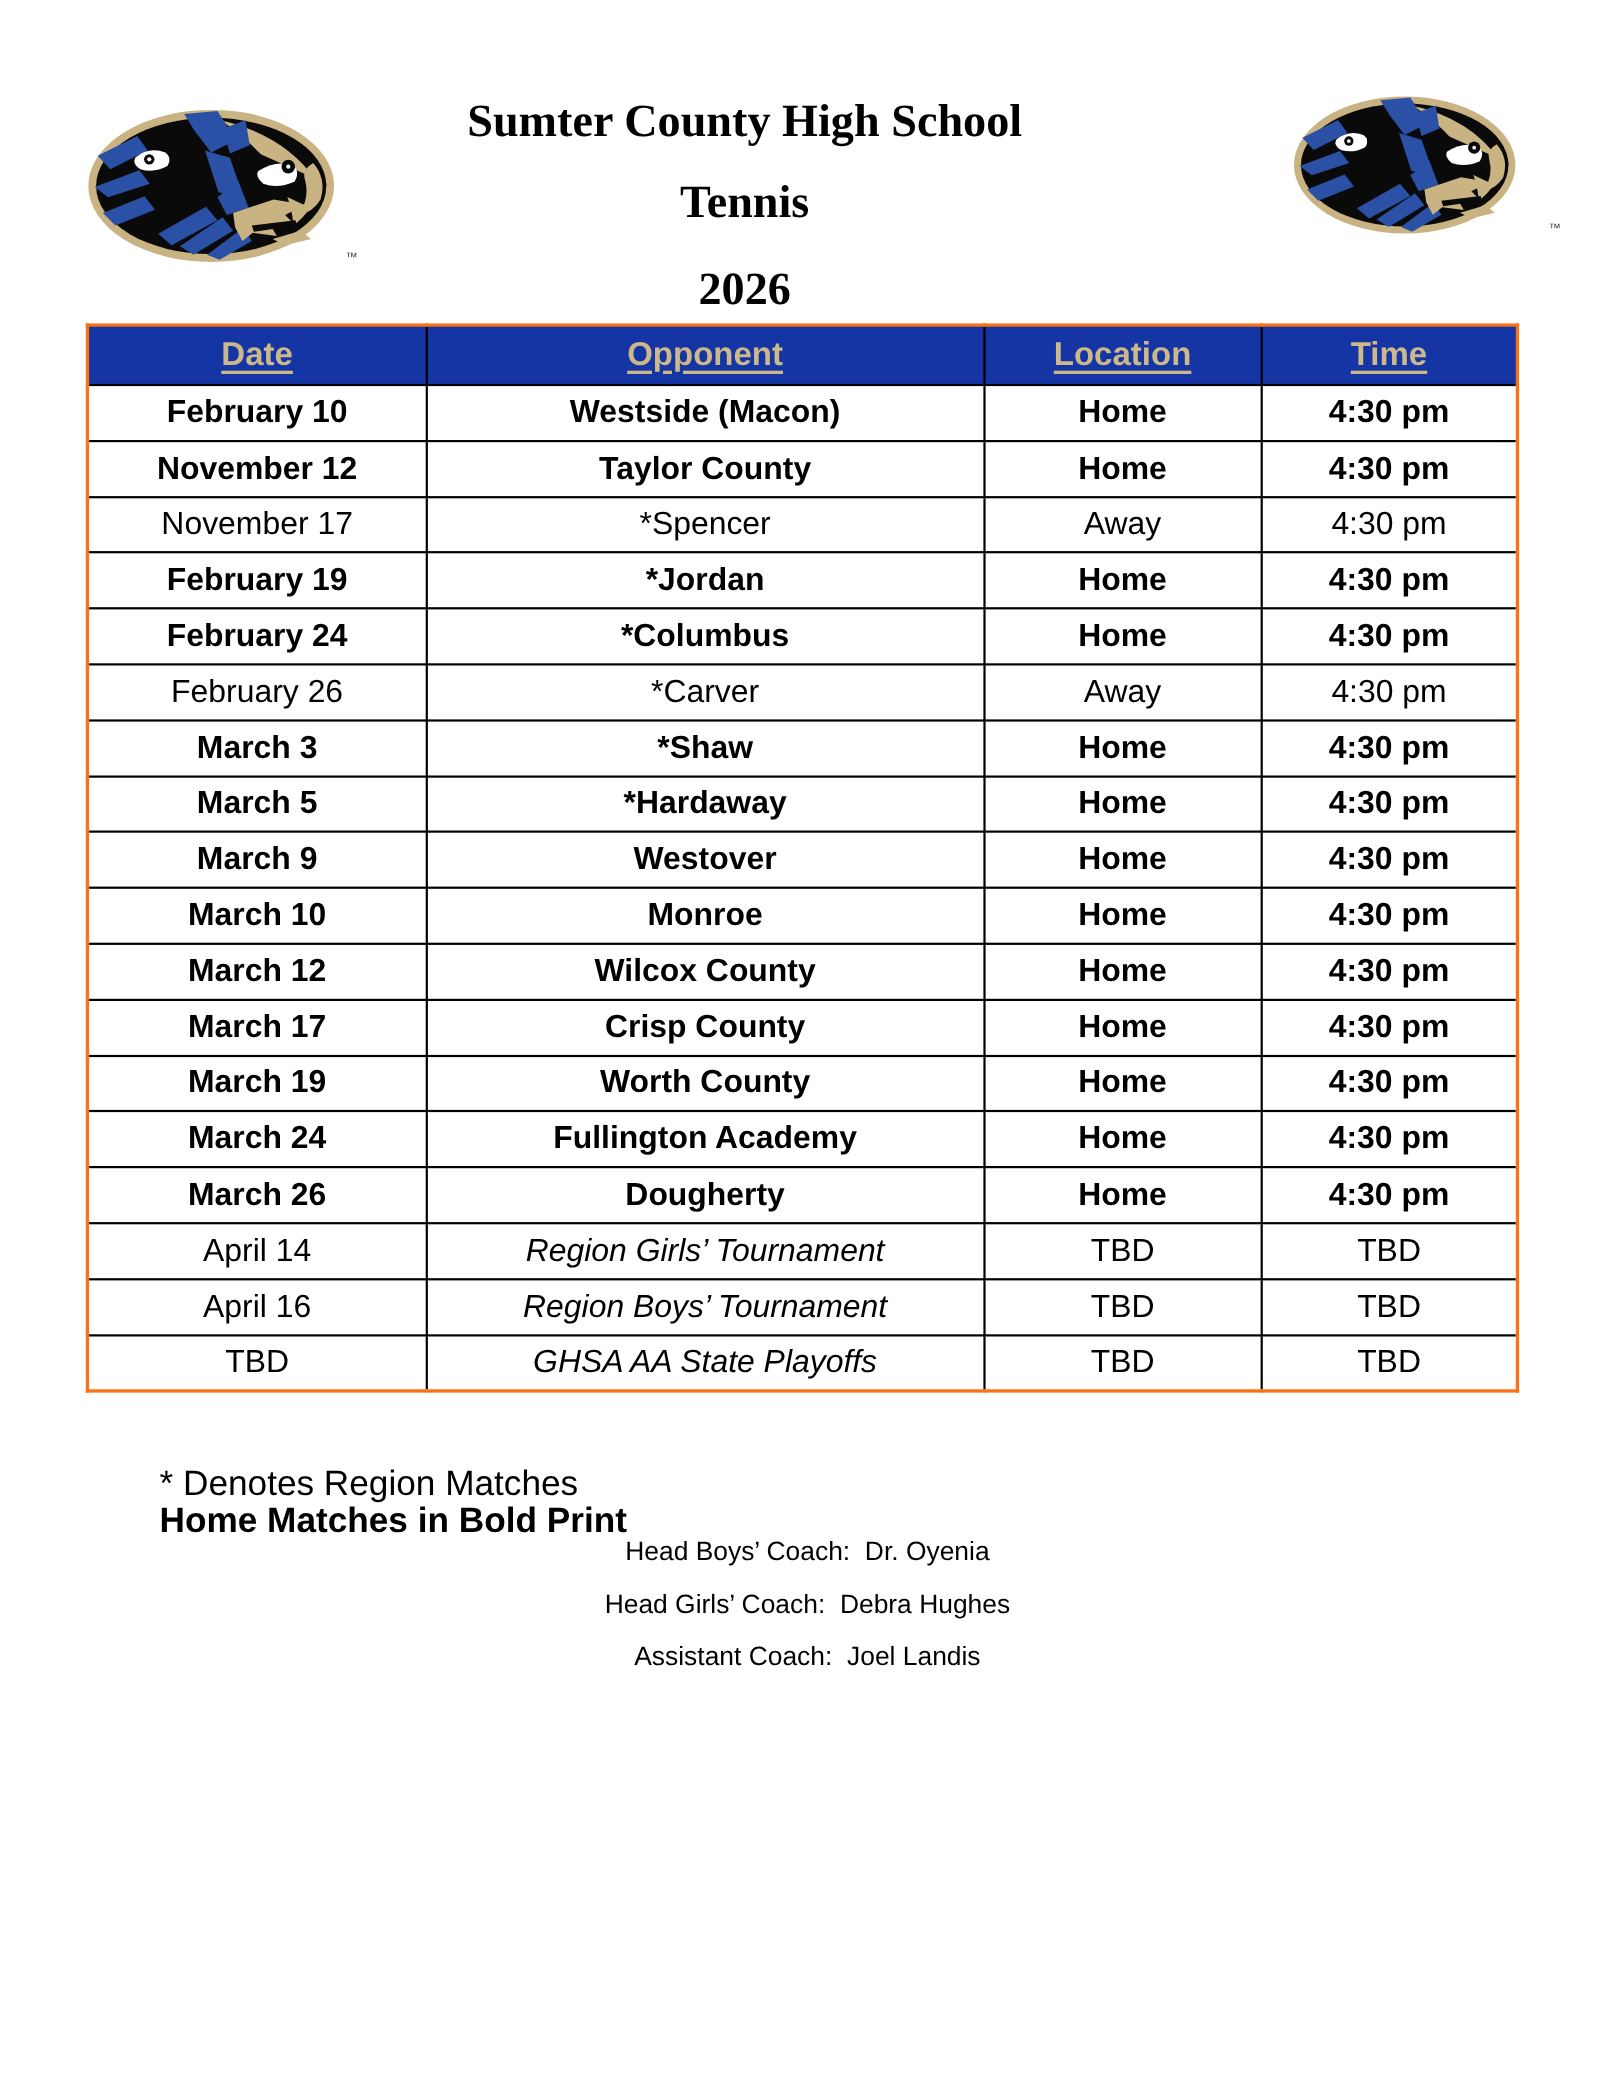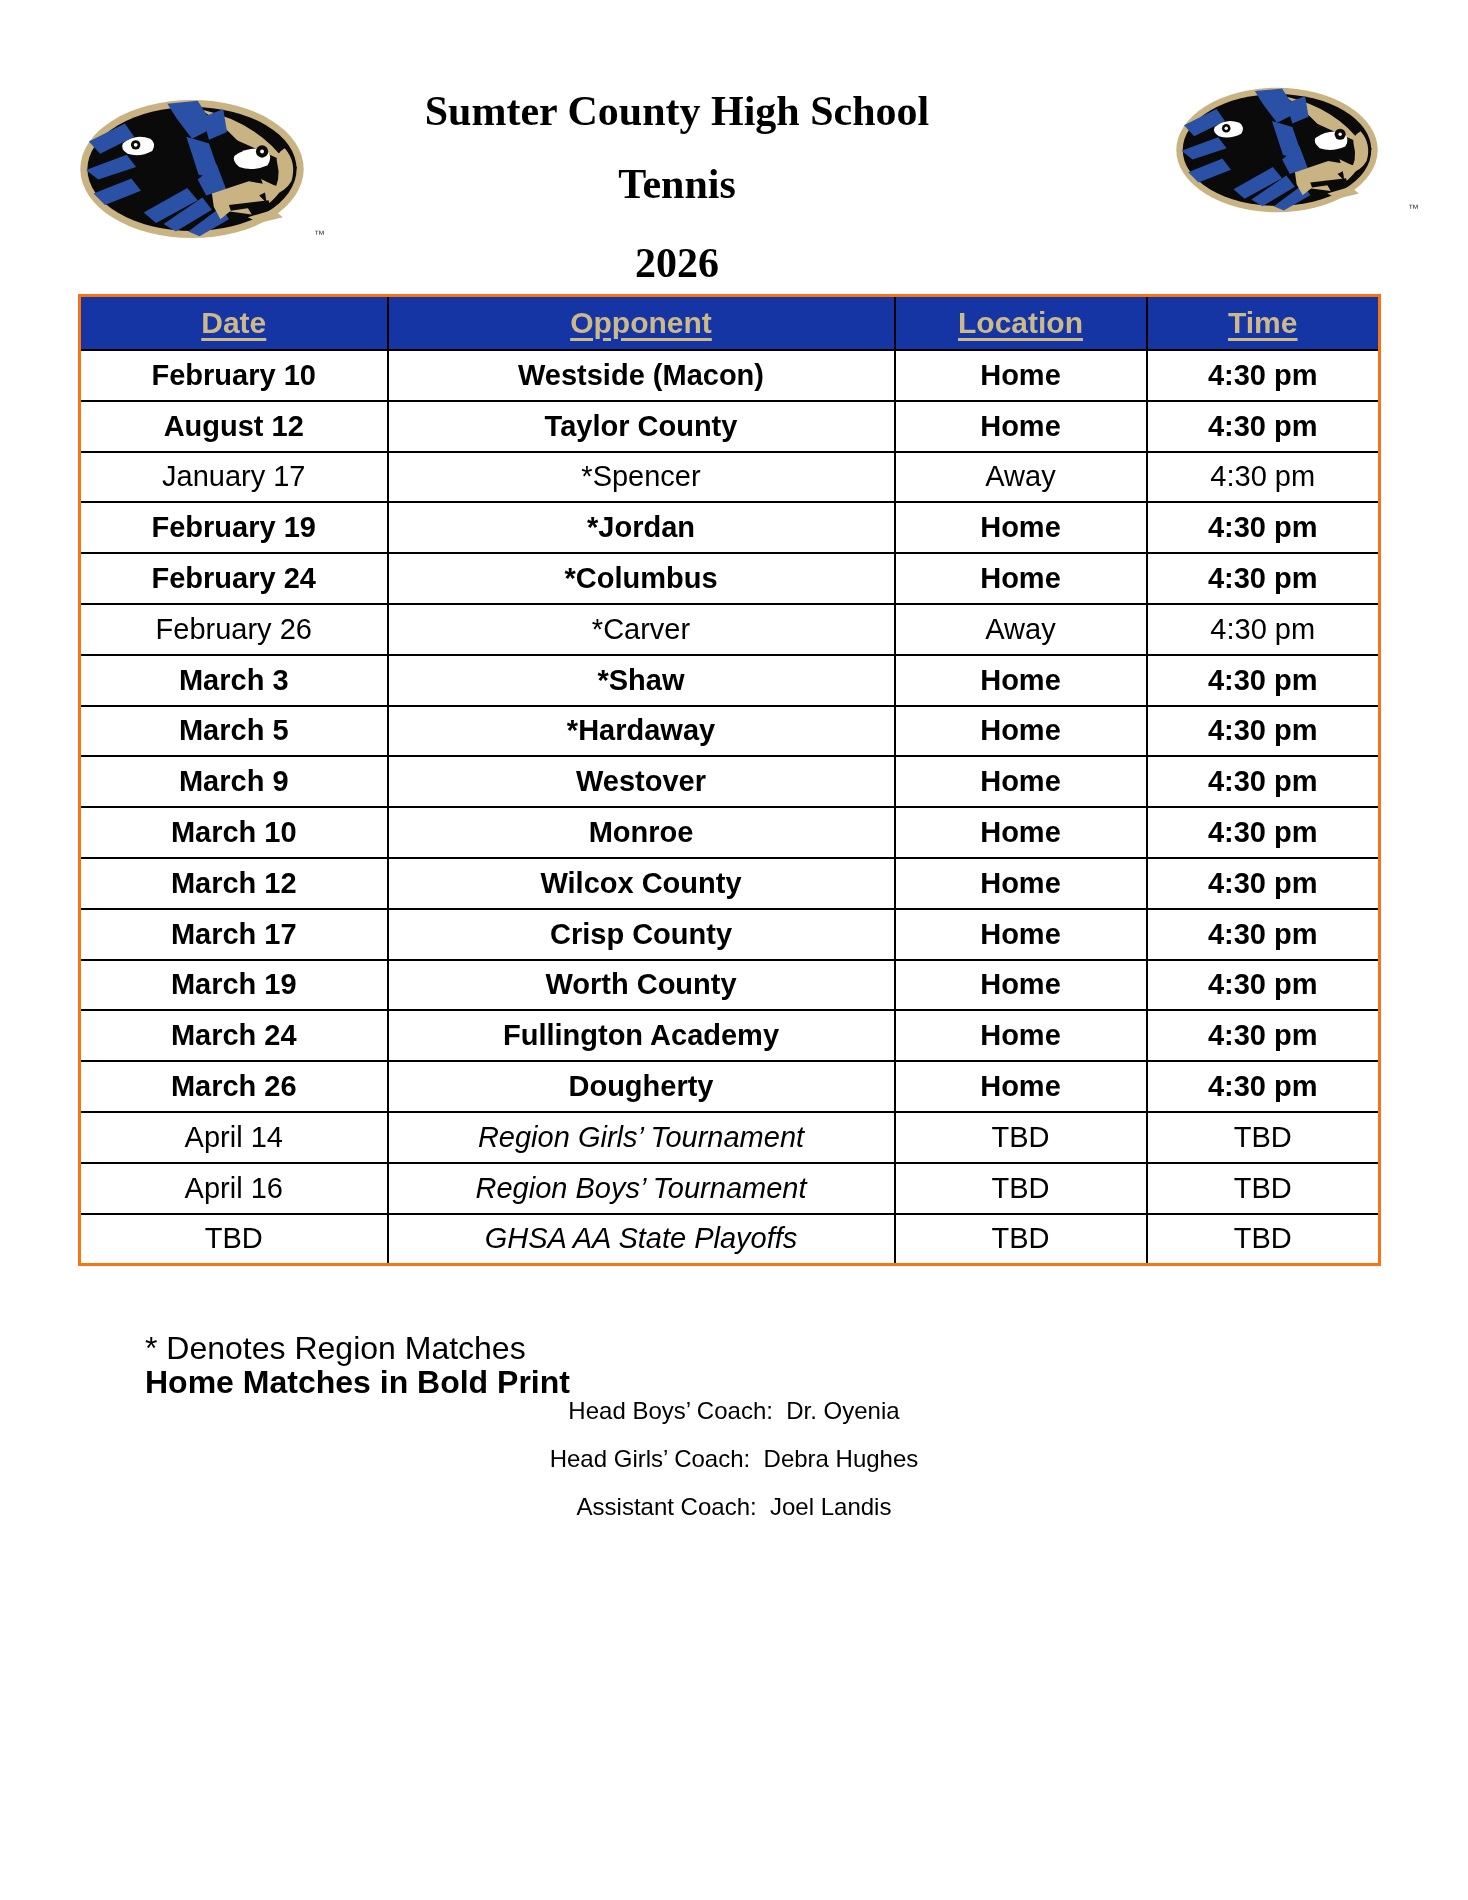--- a/index.html
+++ b/index.html
@@ -129,27 +129,27 @@
     </tr>
   </thead>
   <tbody id="schedule-rows">
       <tr class="row-bold" data-name="table-row">
         <td data-name="cell-date">February 10</td>
         <td data-name="cell-opponent">Westside (Macon)</td>
         <td data-name="cell-location">Home</td>
         <td data-name="cell-time">4:30 pm</td>
       </tr>
       <tr class="row-bold" data-name="table-row">
-        <td data-name="cell-date">August 12</td>
+        <td data-name="cell-date">November 12</td>
         <td data-name="cell-opponent">Taylor County</td>
         <td data-name="cell-location">Home</td>
         <td data-name="cell-time">4:30 pm</td>
       </tr>
       <tr class="row-regular" data-name="table-row">
-        <td data-name="cell-date">January 17</td>
+        <td data-name="cell-date">November 17</td>
         <td data-name="cell-opponent">*Spencer</td>
         <td data-name="cell-location">Away</td>
         <td data-name="cell-time">4:30 pm</td>
       </tr>
       <tr class="row-bold" data-name="table-row">
         <td data-name="cell-date">February 19</td>
         <td data-name="cell-opponent">*Jordan</td>
         <td data-name="cell-location">Home</td>
         <td data-name="cell-time">4:30 pm</td>
       </tr>

